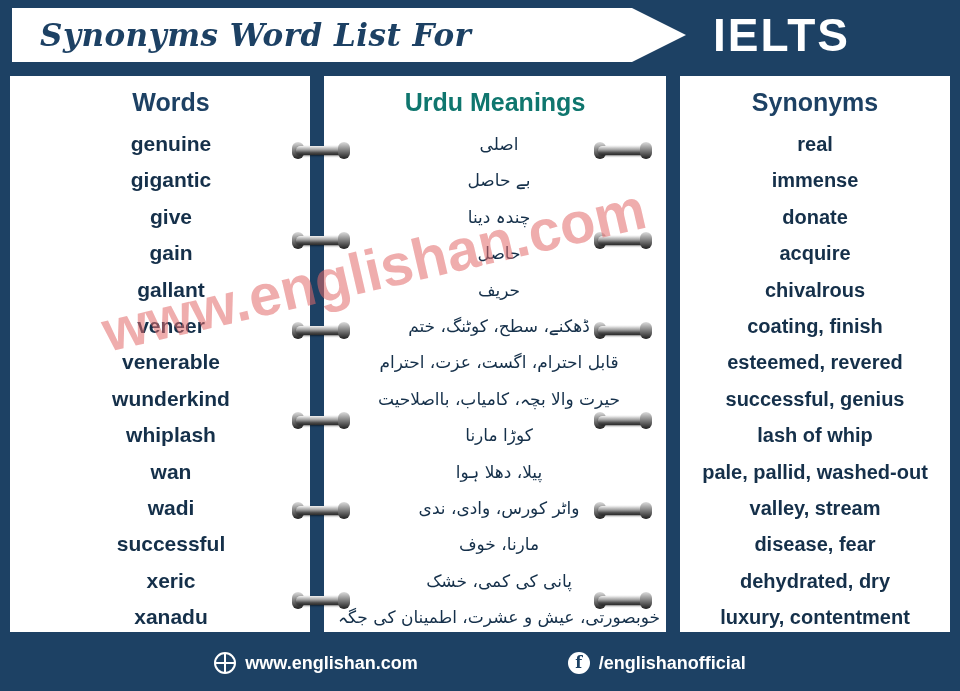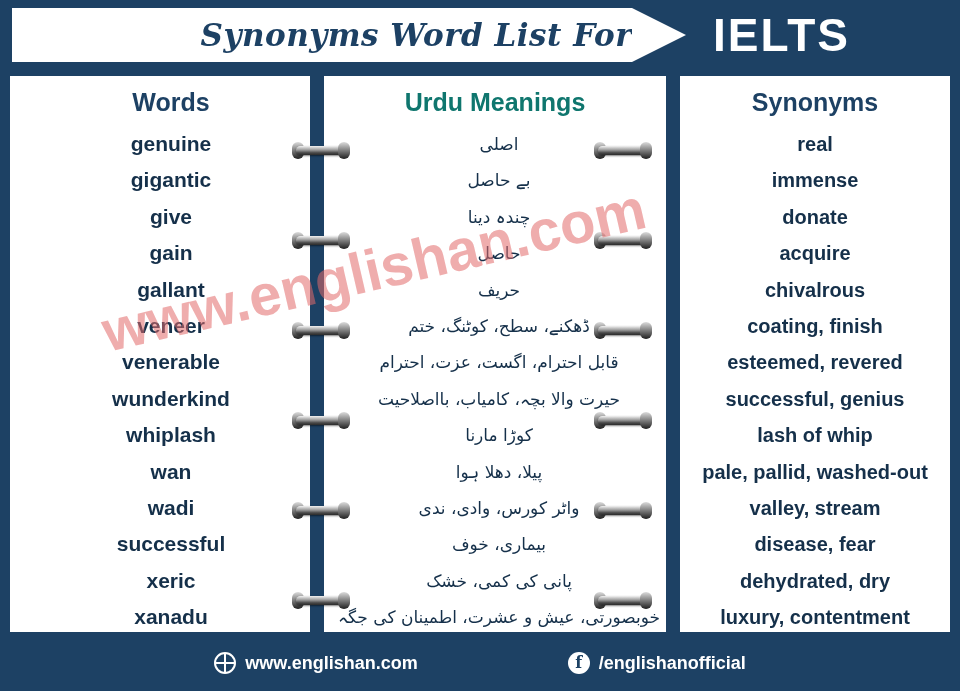--- a/index.html
+++ b/index.html
@@ -33,21 +33,20 @@
   .title-banner {
     position: relative;
     margin-left: 12px;
     height: 54px;
     min-width: 620px;
     background: #ffffff;
     display: flex;
     align-items: center;
     padding-left: 28px;
     box-sizing: border-box;
-    justify-content: flex-end;
   }
   .title-banner::after {
     content: "";
     position: absolute;
     right: -54px;
     top: 0;
     width: 0;
     height: 0;
     border-top: 27px solid transparent;
     border-bottom: 27px solid transparent;
@@ -269,21 +268,21 @@
         <li>بے حاصل</li>
         <li>چندہ دینا</li>
         <li>حاصل</li>
         <li>حریف</li>
         <li>ڈھکنے، سطح، کوٹنگ، ختم</li>
         <li>قابل احترام، اگست، عزت، احترام</li>
         <li>حیرت والا بچہ، کامیاب، بااصلاحیت</li>
         <li>کوڑا مارنا</li>
         <li>پیلا، دھلا ہوا</li>
         <li>واٹر کورس، وادی، ندی</li>
-        <li>بیماری، خوف</li>
+        <li>مارنا، خوف</li>
         <li>پانی کی کمی، خشک</li>
         <li>خوبصورتی، عیش و عشرت، اطمینان کی جگہ</li>
         <li>زرد</li>
       </ul>
     </div>
 
     <div class="col col-syn">
       <div class="col-head syn">Synonyms</div>
       <ul class="list syn">
         <li>real</li>

